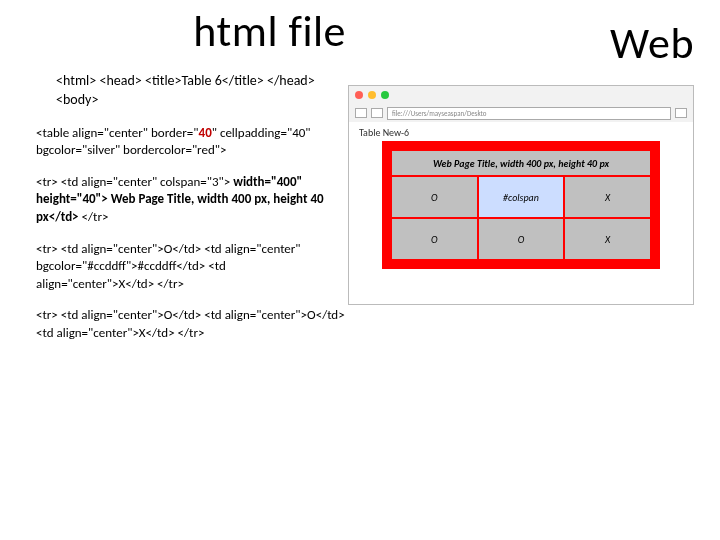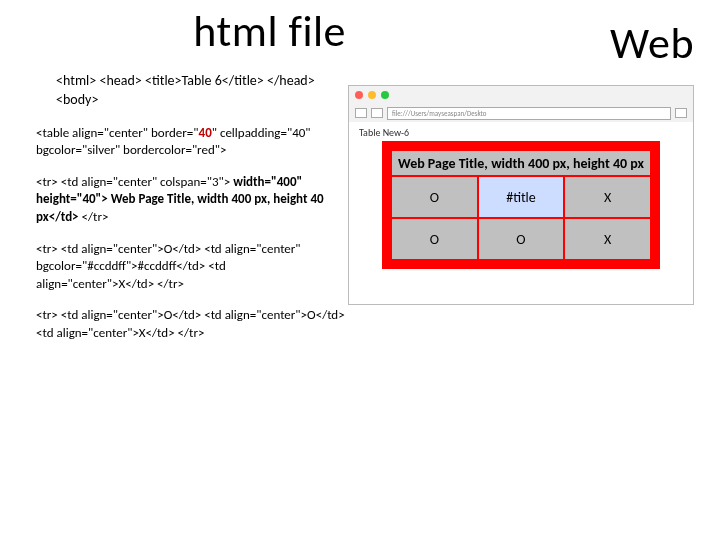--- a/index.html
+++ b/index.html
@@ -21,21 +21,21 @@
   .dot.r { background: #ff5f56; }
   .dot.y { background: #ffbd2e; }
   .dot.g { background: #27c93f; }
   .urlrow { height: 18px; display: flex; align-items: center; padding: 0 6px; gap: 4px; }
   .urlbtn { width: 12px; height: 10px; border: 1px solid #aaa; background: #fff; }
   .urlbar { flex: 1; height: 13px; background: #fff; border: 1px solid #aaa; font-size: 7px; color: #888; display: flex; align-items: center; padding: 0 4px; }
   .content { position: absolute; top: 36px; left: 0; right: 0; bottom: 0; background: #fff; overflow: hidden; padding-top: 4px;}
   .content-label { font-size: 10px; color: #333; margin-left: 10px; margin-bottom: 2px; }
   .tbl-wrap { display: flex; justify-content: center; }
   table.inner { border: 9px solid #ff0000; background: silver; border-collapse: separate; border-spacing: 0; }
-  table.inner td { border: 1px solid #ff0000; font-size: 14px; text-align: center; padding: 0; }
+  table.inner td { border: 1px solid #ff0000; font-size: 10px; text-align: center; padding: 0; font-style: italic; }
   .title-cell { width: 260px; height: 26px; background: silver; font-weight: 600; font-size: 9.5px; }
   .cell { width: 86px; height: 42px; background: silver; }
   .cell.lav { background: #ccddff; }
   .titlebar-right { font-size: 7px; color: #888; }
 </style>
 </head>
 <body>
 
 <div class="slide">
 
@@ -82,21 +82,21 @@
     <div class="content">
       <div class="content-label">Table New-6</div>
       <div class="tbl-wrap">
         <table class="inner">
           <tbody>
               <tr>
             <td class="title-cell" colspan="3">Web Page Title, width 400 px, height 40 px</td>
           </tr>
           <tr>
             <td class="cell">O</td>
-            <td class="cell lav">#title</td>
+            <td class="cell lav">#colspan</td>
             <td class="cell">X</td>
           </tr>
           <tr>
             <td class="cell">O</td>
             <td class="cell">O</td>
             <td class="cell">X</td>
           </tr>
         </tbody>
           </table>
       </div>

